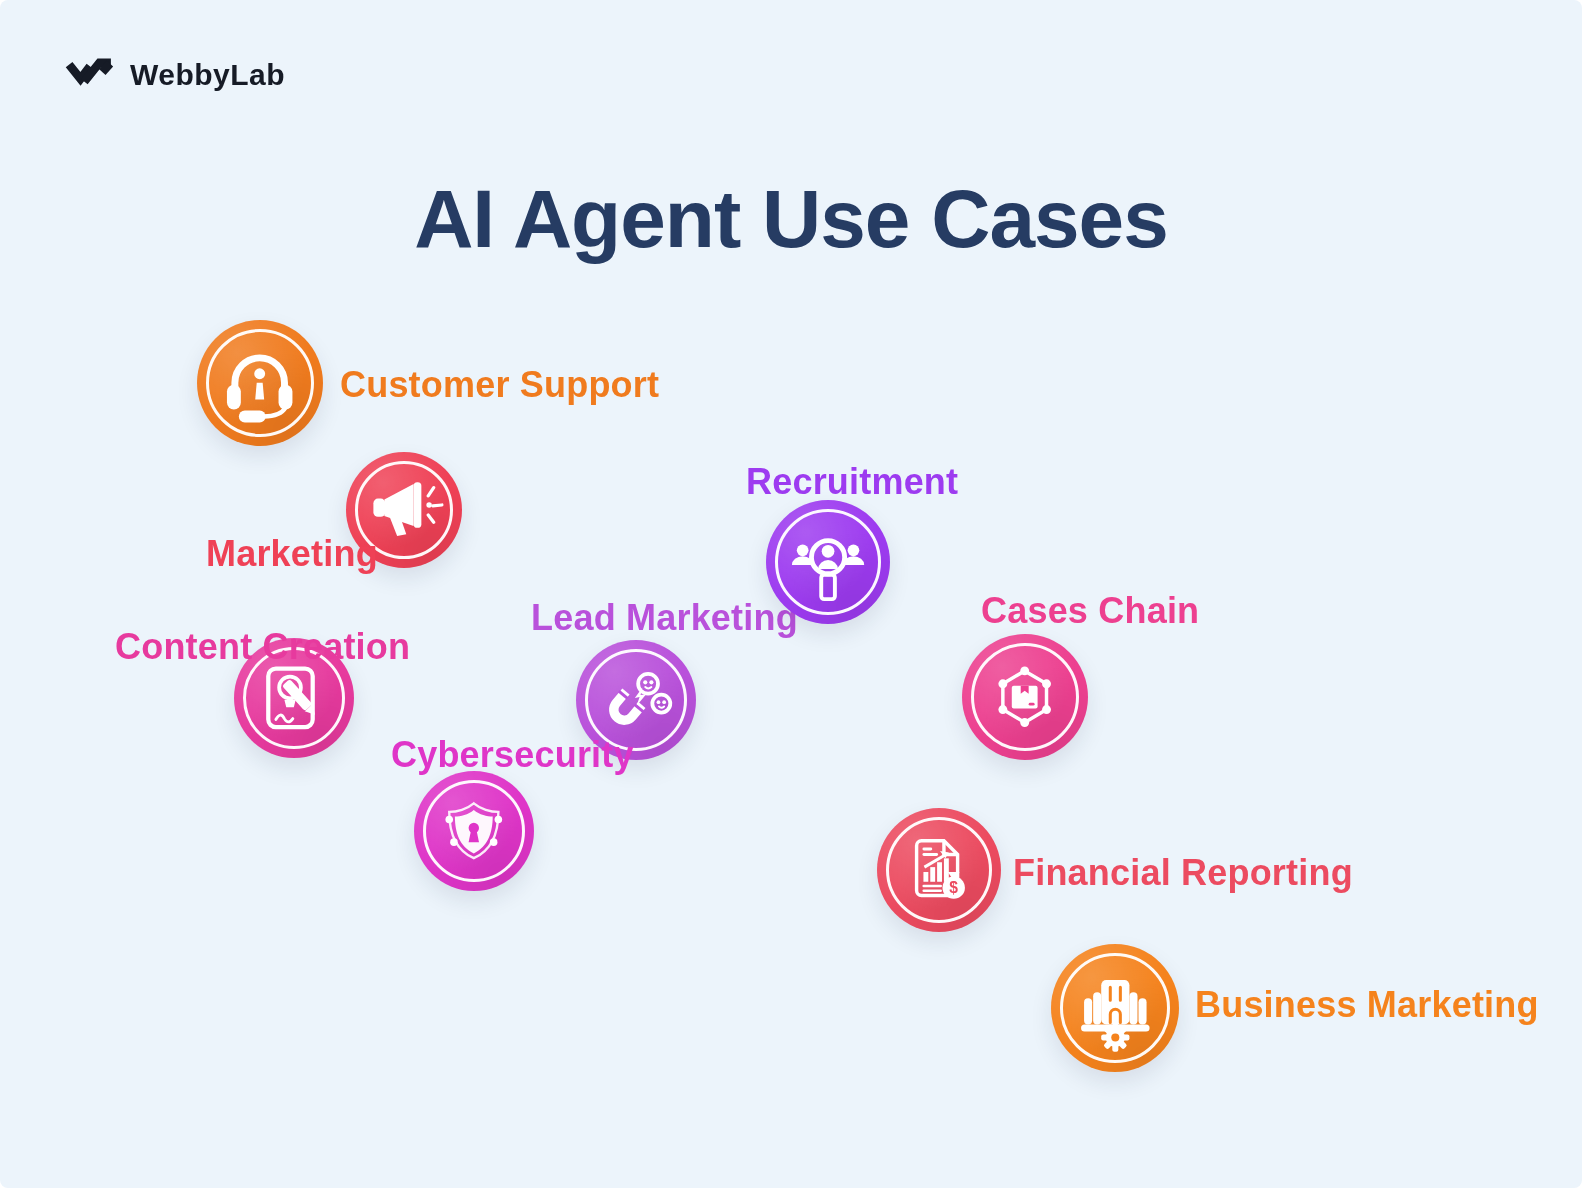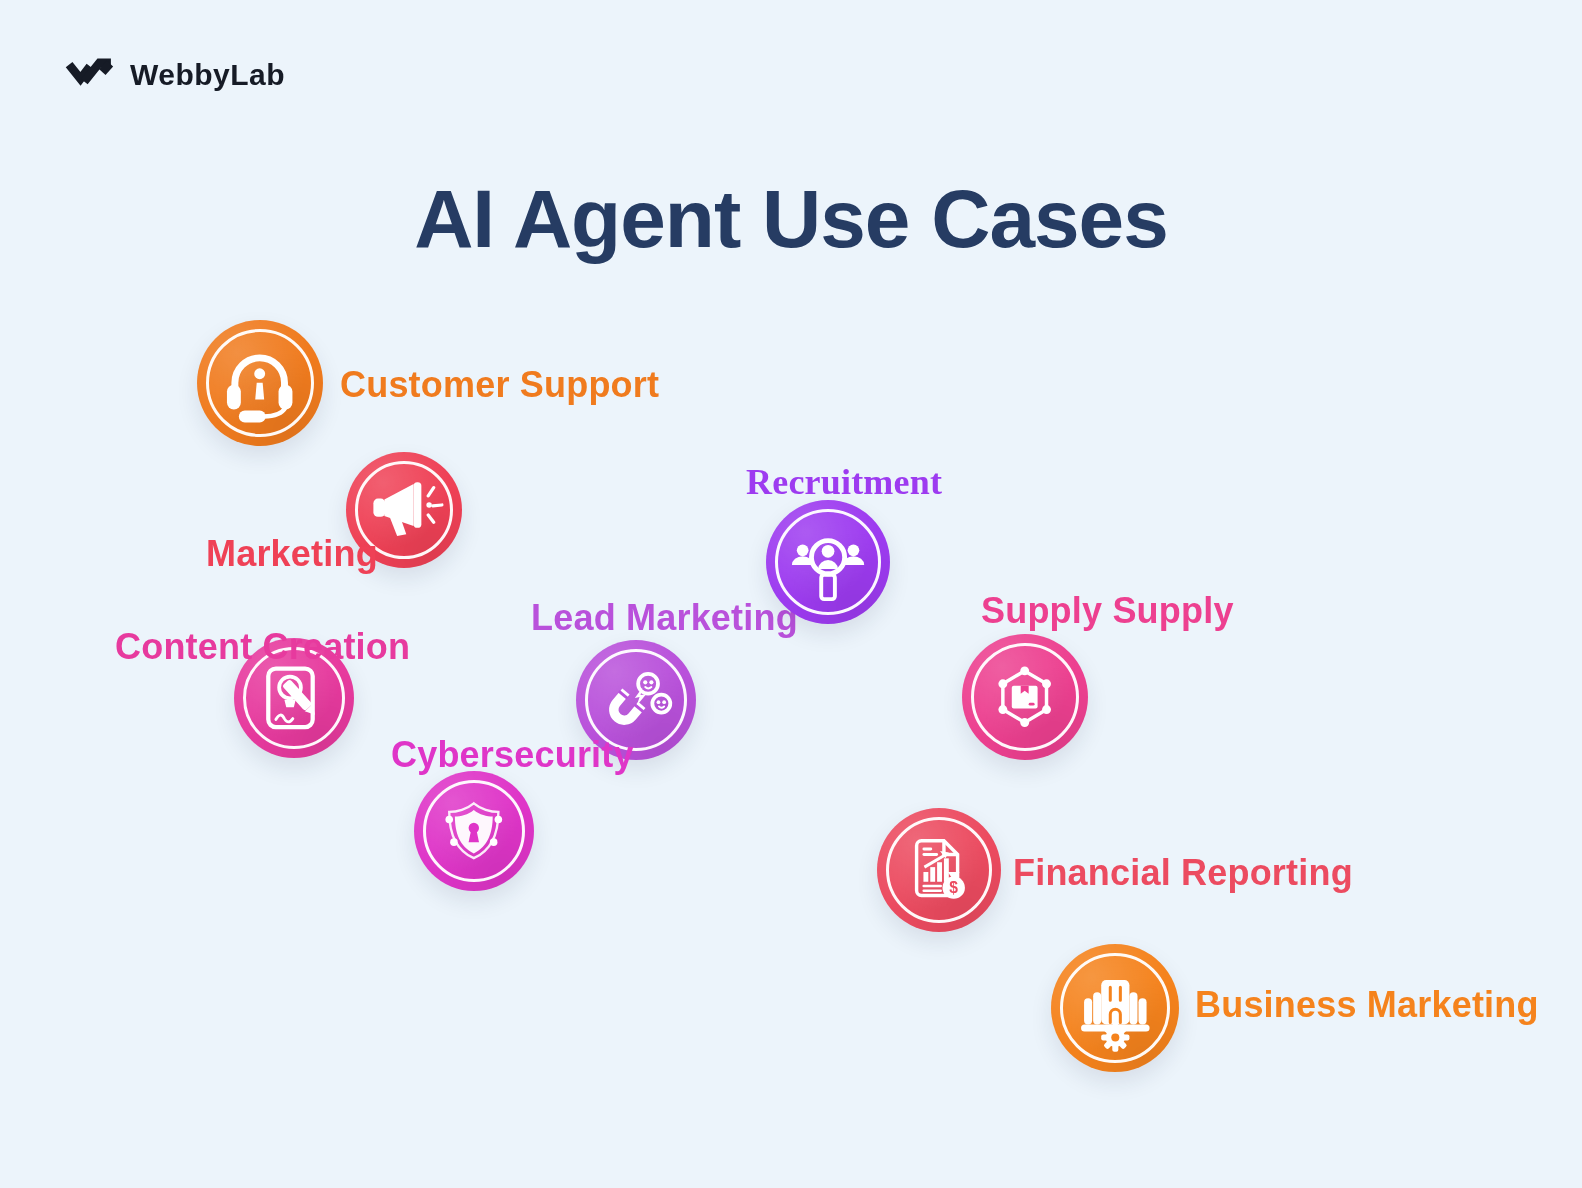--- a/index.html
+++ b/index.html
@@ -1,17 +1,17 @@
 <!DOCTYPE html>
 <html><head>
 <meta charset="utf-8">
 <style>
   html,body{margin:0;padding:0;}
   body{font-family:"Liberation Sans","DejaVu Sans",sans-serif;}
-  .canvas{position:relative;width:1582px;height:1188px;overflow:hidden;}
+  .canvas{position:relative;width:1582px;height:1188px;overflow:hidden;border-radius:8px;}
 
   
   .logo{position:absolute;left:64px;top:56px;display:flex;align-items:center;gap:14px;}
   .logo svg{display:block;}
   .logo-text{font-size:30px;font-weight:700;letter-spacing:.5px;}
 
   
   .title{position:absolute;left:0;top:172px;width:100%;text-align:center;margin:0;
          font-size:82px;font-weight:800;letter-spacing:-1px;}
 
@@ -133,41 +133,41 @@
           <path d="M-37 3 a11 9 0 0 1 22 0 z"></path>
           <circle cx="26" cy="-12" r="6"></circle>
           <path d="M15 3 a11 9 0 0 1 22 0 z"></path>
         </g>
         <circle cx="0" cy="-5" r="17" fill="none" stroke="#fff" stroke-width="5"></circle>
         <circle cx="0" cy="-11" r="6.5" fill="#fff"></circle>
         <path d="M-10 7 a10 9 0 0 1 20 0 z" fill="#fff"></path>
         <rect x="-7" y="13" width="14" height="25" rx="3" fill="none" stroke="#fff" stroke-width="4"></rect>
       </svg>
     </div>
-    <div class="uc-label l-rc" style="color: rgb(157, 59, 240); font-family: Liberation Serif, serif;">Recruitment</div>
+    <div class="uc-label l-rc" style="color: rgb(157, 59, 240);">Recruitment</div>
   </div>
 
   <div>
     <div class="circle c-sc" style="background: rgb(237, 64, 144); color: rgb(237, 64, 144);">
       <svg viewBox="-40 -40 80 80">
         <polygon points="0,-26 22,-13 22,13 0,26 -22,13 -22,-13" fill="none" stroke="#fff" stroke-width="3.5"></polygon>
         <g fill="#fff">
           <circle cx="0" cy="-26" r="4.5"></circle>
             <circle cx="22" cy="-13" r="4.5"></circle>
             <circle cx="22" cy="13" r="4.5"></circle>
           <circle cx="0" cy="26" r="4.5"></circle>
             <circle cx="-22" cy="13" r="4.5"></circle>
             <circle cx="-22" cy="-13" r="4.5"></circle>
         </g>
         <rect x="-13" y="-11" width="26" height="23" rx="2" fill="#fff"></rect>
         <polygon points="-4,-11 4,-11 4,-3 0,-6 -4,-3" fill="currentColor"></polygon>
         <rect x="4" y="6" width="6" height="3" rx="1.5" fill="currentColor"></rect>
       </svg>
     </div>
-    <div class="uc-label l-sc" style="color: rgb(237, 64, 144);">Supply Supply</div>
+    <div class="uc-label l-sc" style="color: rgb(237, 64, 144);">Cases Chain</div>
   </div>
 
   <div>
     <div class="circle c-cy" style="background: rgb(223, 53, 200); color: rgb(223, 53, 200);">
       <svg viewBox="-40 -40 80 80">
         <path d="M0 -29 C-7 -23 -18 -20 -26 -20 C-26 1 -20 20 0 29 C20 20 26 1 26 -20 C18 -20 7 -23 0 -29 Z" fill="none" stroke="#fff" stroke-width="2.5" opacity="0.9"></path>
         <path d="M0 -22 C-6 -17 -14 -15 -20 -15 C-20 2 -15 17 0 24 C15 17 20 2 20 -15 C14 -15 6 -17 0 -22 Z" fill="#fff" opacity="0.96"></path>
         <circle cx="0" cy="-3" r="5.5" fill="currentColor"></circle>
         <path d="M-3 0 L3 0 L5.5 12 L-5.5 12 Z" fill="currentColor"></path>
         <g fill="#fff">

